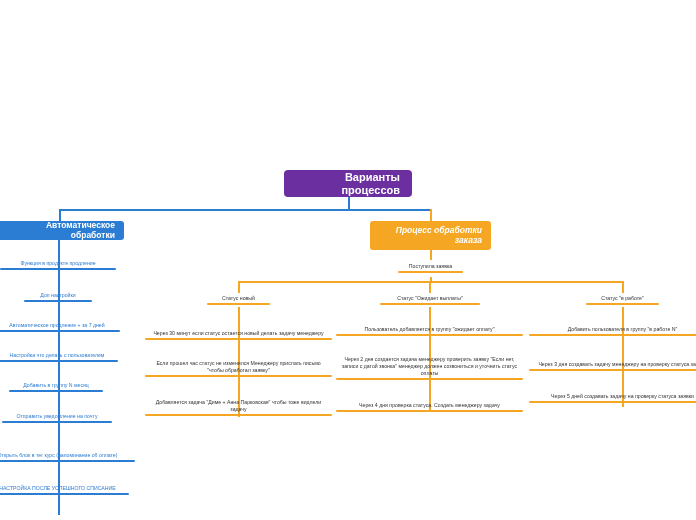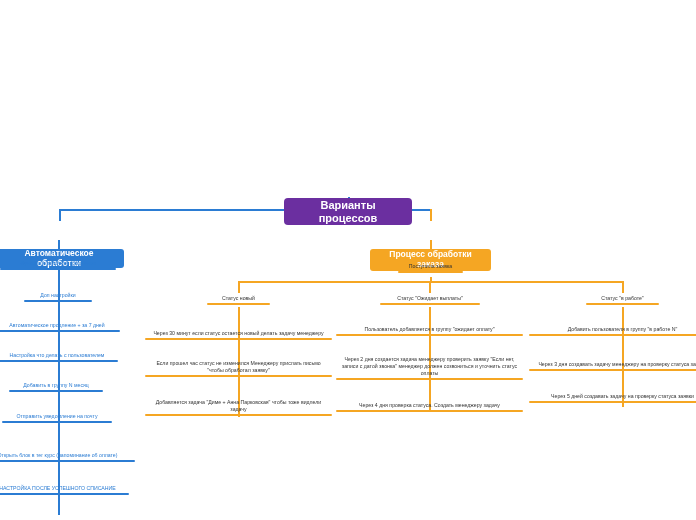--- a/index.html
+++ b/index.html
@@ -16,28 +16,27 @@
   }
   #canvas {
     position: absolute;
     left: 0; top: 0;
     width: 696px;
     height: 520px;
   }
   .node {
     position: absolute;
     box-sizing: border-box;
-    text-align: center;
+    text-align: right;
     color: #ffffff;
     border-radius: 3px;
     display: flex;
     align-items: center;
     justify-content: center;
     line-height: 1.15;
-    margin-top: 28px;
   }
   .root-node {
     background: #6b2fa0;
     font-size: 11px;
     font-weight: bold;
     padding: 7px 12px;
     border-radius: 4px;
   }
   .branch-node {
     background: #f5a623;
@@ -110,21 +109,21 @@
   <div class="conn orange" style="left:622px; top:307px; width:1.5px; height:100px;"></div>
 
   <div class="node root-node" style="left:284px; top:170px; width:128px; height:27px;">
     <span>Варианты процессов</span>
   </div>
 
   <div class="node branch-node blue" style="left:-6px; top:221px; width:130px; height:19px;">
     <span>Автоматическое обработки</span>
   </div>
 
-  <div class="node branch-node" style="left:370px; top:221px; width:121px; height:22px;">
+  <div class="node branch-node" style="left:370px; top:221px; width:121px; height:29px;font-style:italic;">
     <span>Процесс обработки заказа</span>
   </div>
 
   <div class="leaf blue-txt" style="left:0px; top:256px; width:116px; height:14px;">
     <span class="txt">Функция в продукте продление</span>
     <span class="underline ul-blue"></span>
   </div>
 
   <div class="leaf blue-txt" style="left:24px; top:288px; width:68px; height:14px;">
     <span class="txt">Доп настройки</span>

